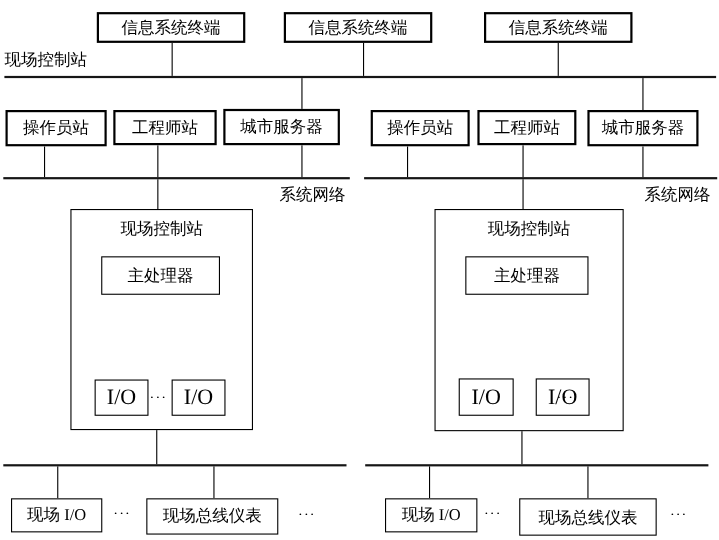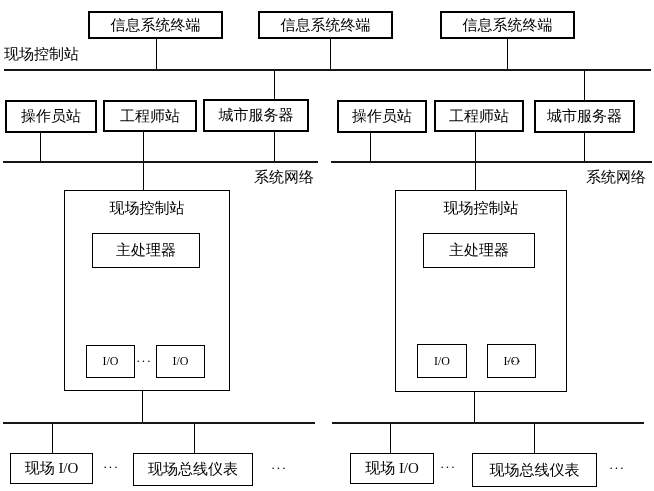--- a/index.html
+++ b/index.html
@@ -7,21 +7,21 @@
     position:relative; width:654px; height:491px; background:#ffffff;
     font-family:"Liberation Serif","DejaVu Serif",serif; color:#000;
     overflow:hidden;
   }
   .box {
     position:absolute; border:2px solid #000; background:#fff;
     display:flex; align-items:center; justify-content:center;
     font-size:15px; box-sizing:border-box; white-space:nowrap;
   }
   .thin { border-width:1px; }
-  .io { font-size:12px; }
+  .io { font-size:20px; }
   .hline { position:absolute; height:2px; background:#161616; }
   .vline { position:absolute; width:1px; background:#000; }
   .lbl { position:absolute; font-size:15px; white-space:nowrap; }
   .ttl { position:absolute; font-size:15px; text-align:center; white-space:nowrap; }
   .ell { position:absolute; font-size:13px; letter-spacing:1px; white-space:nowrap; }
   svg.arrow { position:absolute; overflow:visible; }
 </style>
 </head>
 <body>
 

